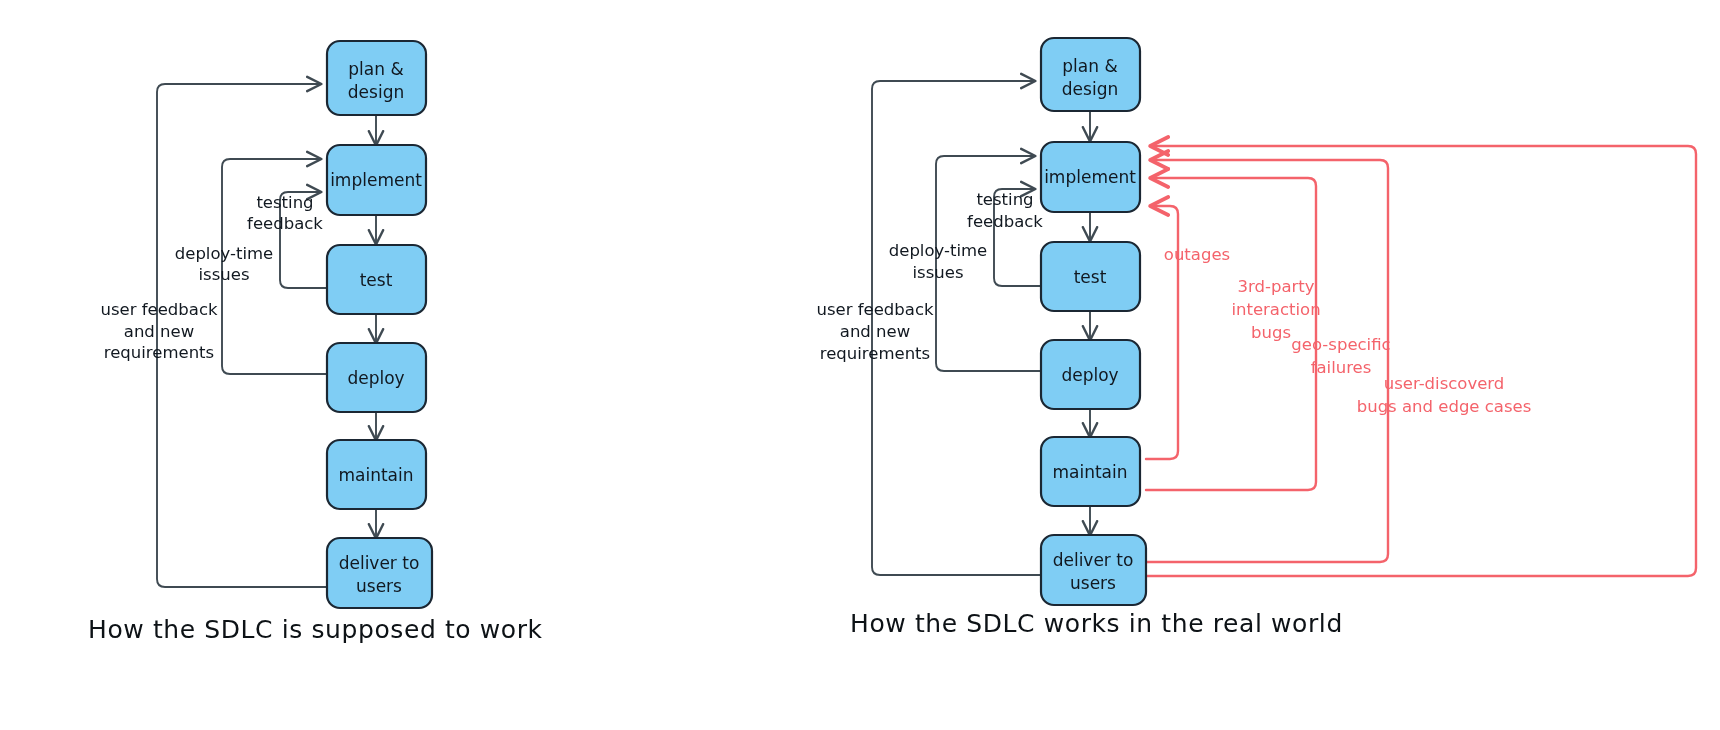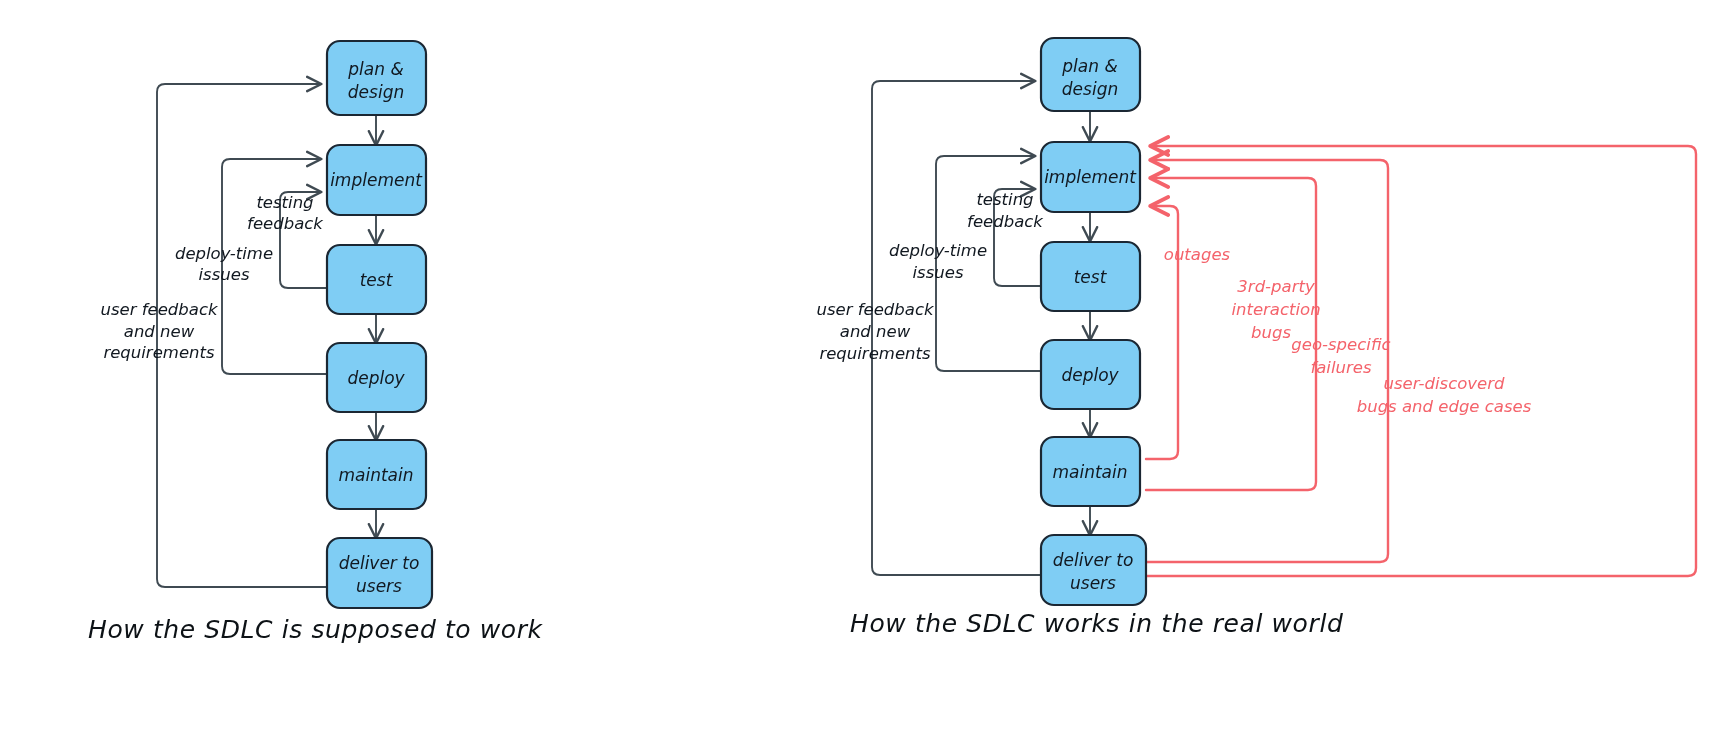--- a/index.html
+++ b/index.html
@@ -1,18 +1,18 @@
 <!DOCTYPE html>
 <html><head>
 <meta charset="utf-8">
 <style>
   html,body{margin:0;padding:0;background:#ffffff;}
   body{width:1720px;height:730px;overflow:hidden;
        font-family:"DejaVu Sans","Liberation Sans",sans-serif;}
-  #stage{position:relative;width:1720px;height:524px;background:#fff;font-style:italic;}
+  #stage{position:relative;width:1720px;height:524px;background:#fff;}
   svg{display:block;}
   .node-rect{fill:#7fcdf4;stroke:#1b2733;stroke-width:2.2;}
   .node-label{font-family:"DejaVu Sans","Liberation Sans",sans-serif;
               font-size:17px;fill:#111820;text-anchor:middle;}
   .edge{fill:none;stroke:#3f4a52;stroke-width:1.9;stroke-linecap:round;stroke-linejoin:round;}
   .edge-red{fill:none;stroke:#f4636b;stroke-width:2.4;stroke-linecap:round;stroke-linejoin:round;}
   .edge-label{font-family:"DejaVu Sans","Liberation Sans",sans-serif;
               font-size:16.5px;fill:#111820;text-anchor:middle;}
   .edge-label-red{font-family:"DejaVu Sans","Liberation Sans",sans-serif;
               font-size:16.5px;fill:#f4636b;text-anchor:middle;}

